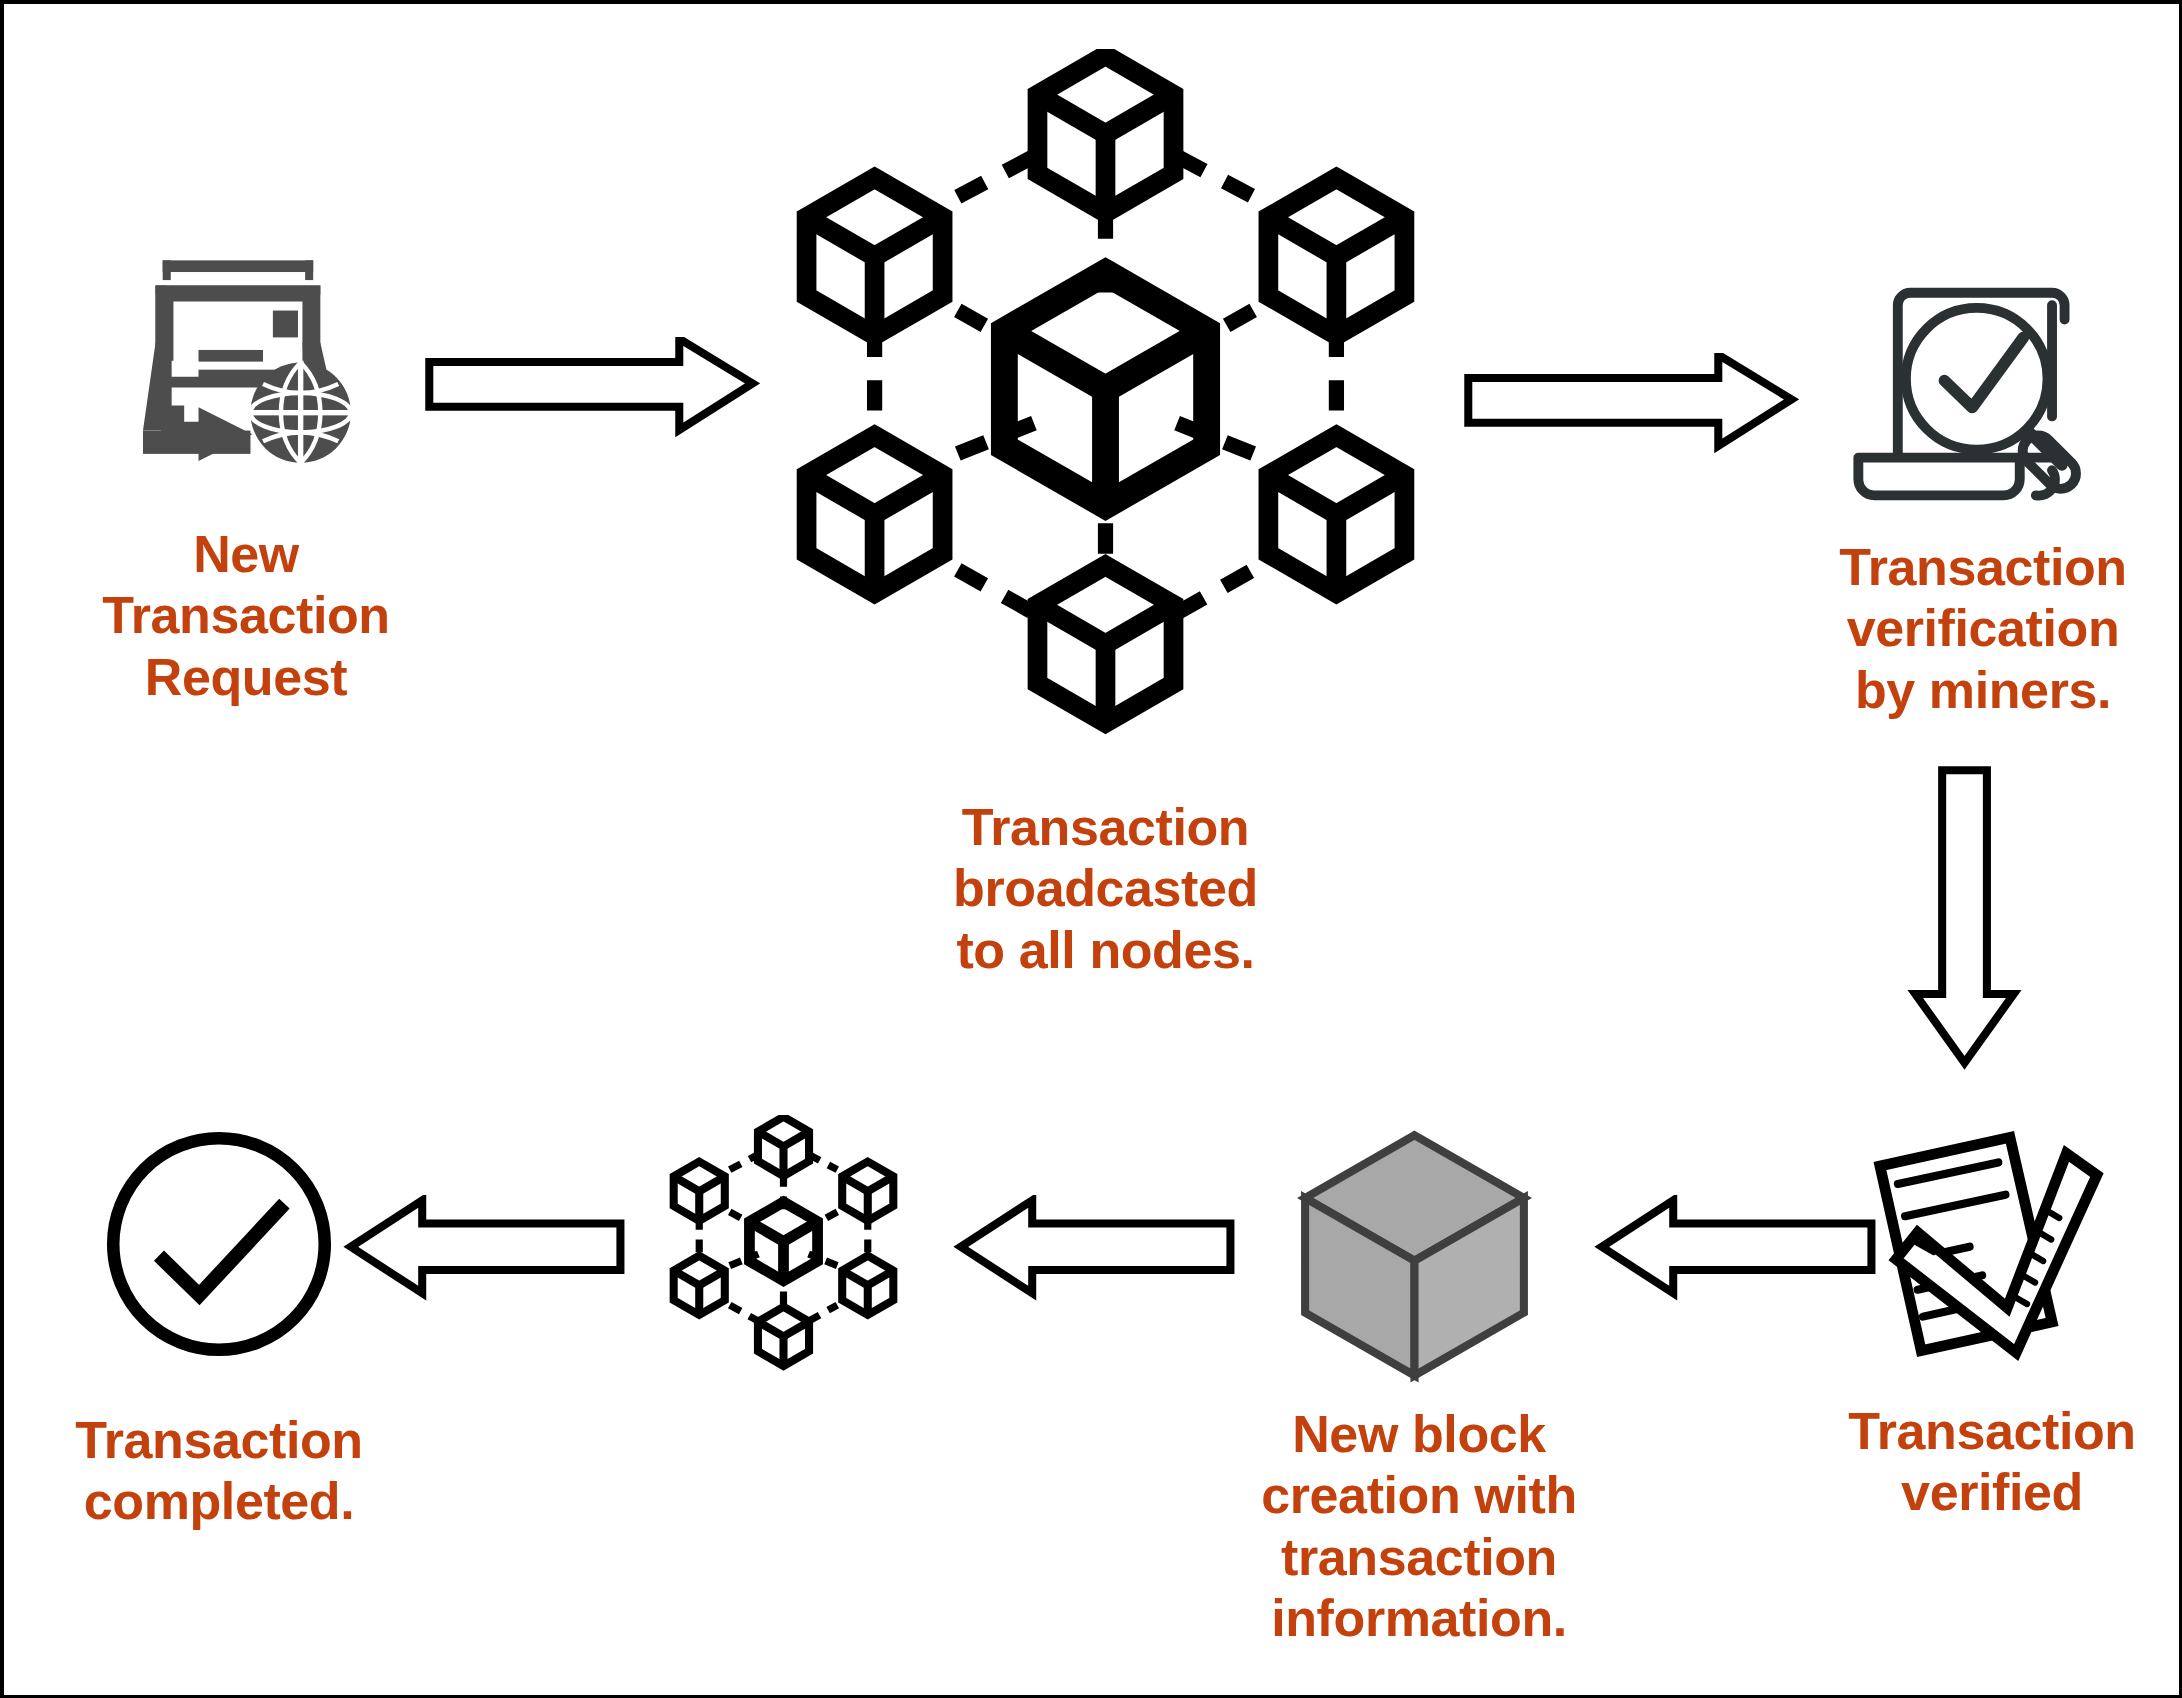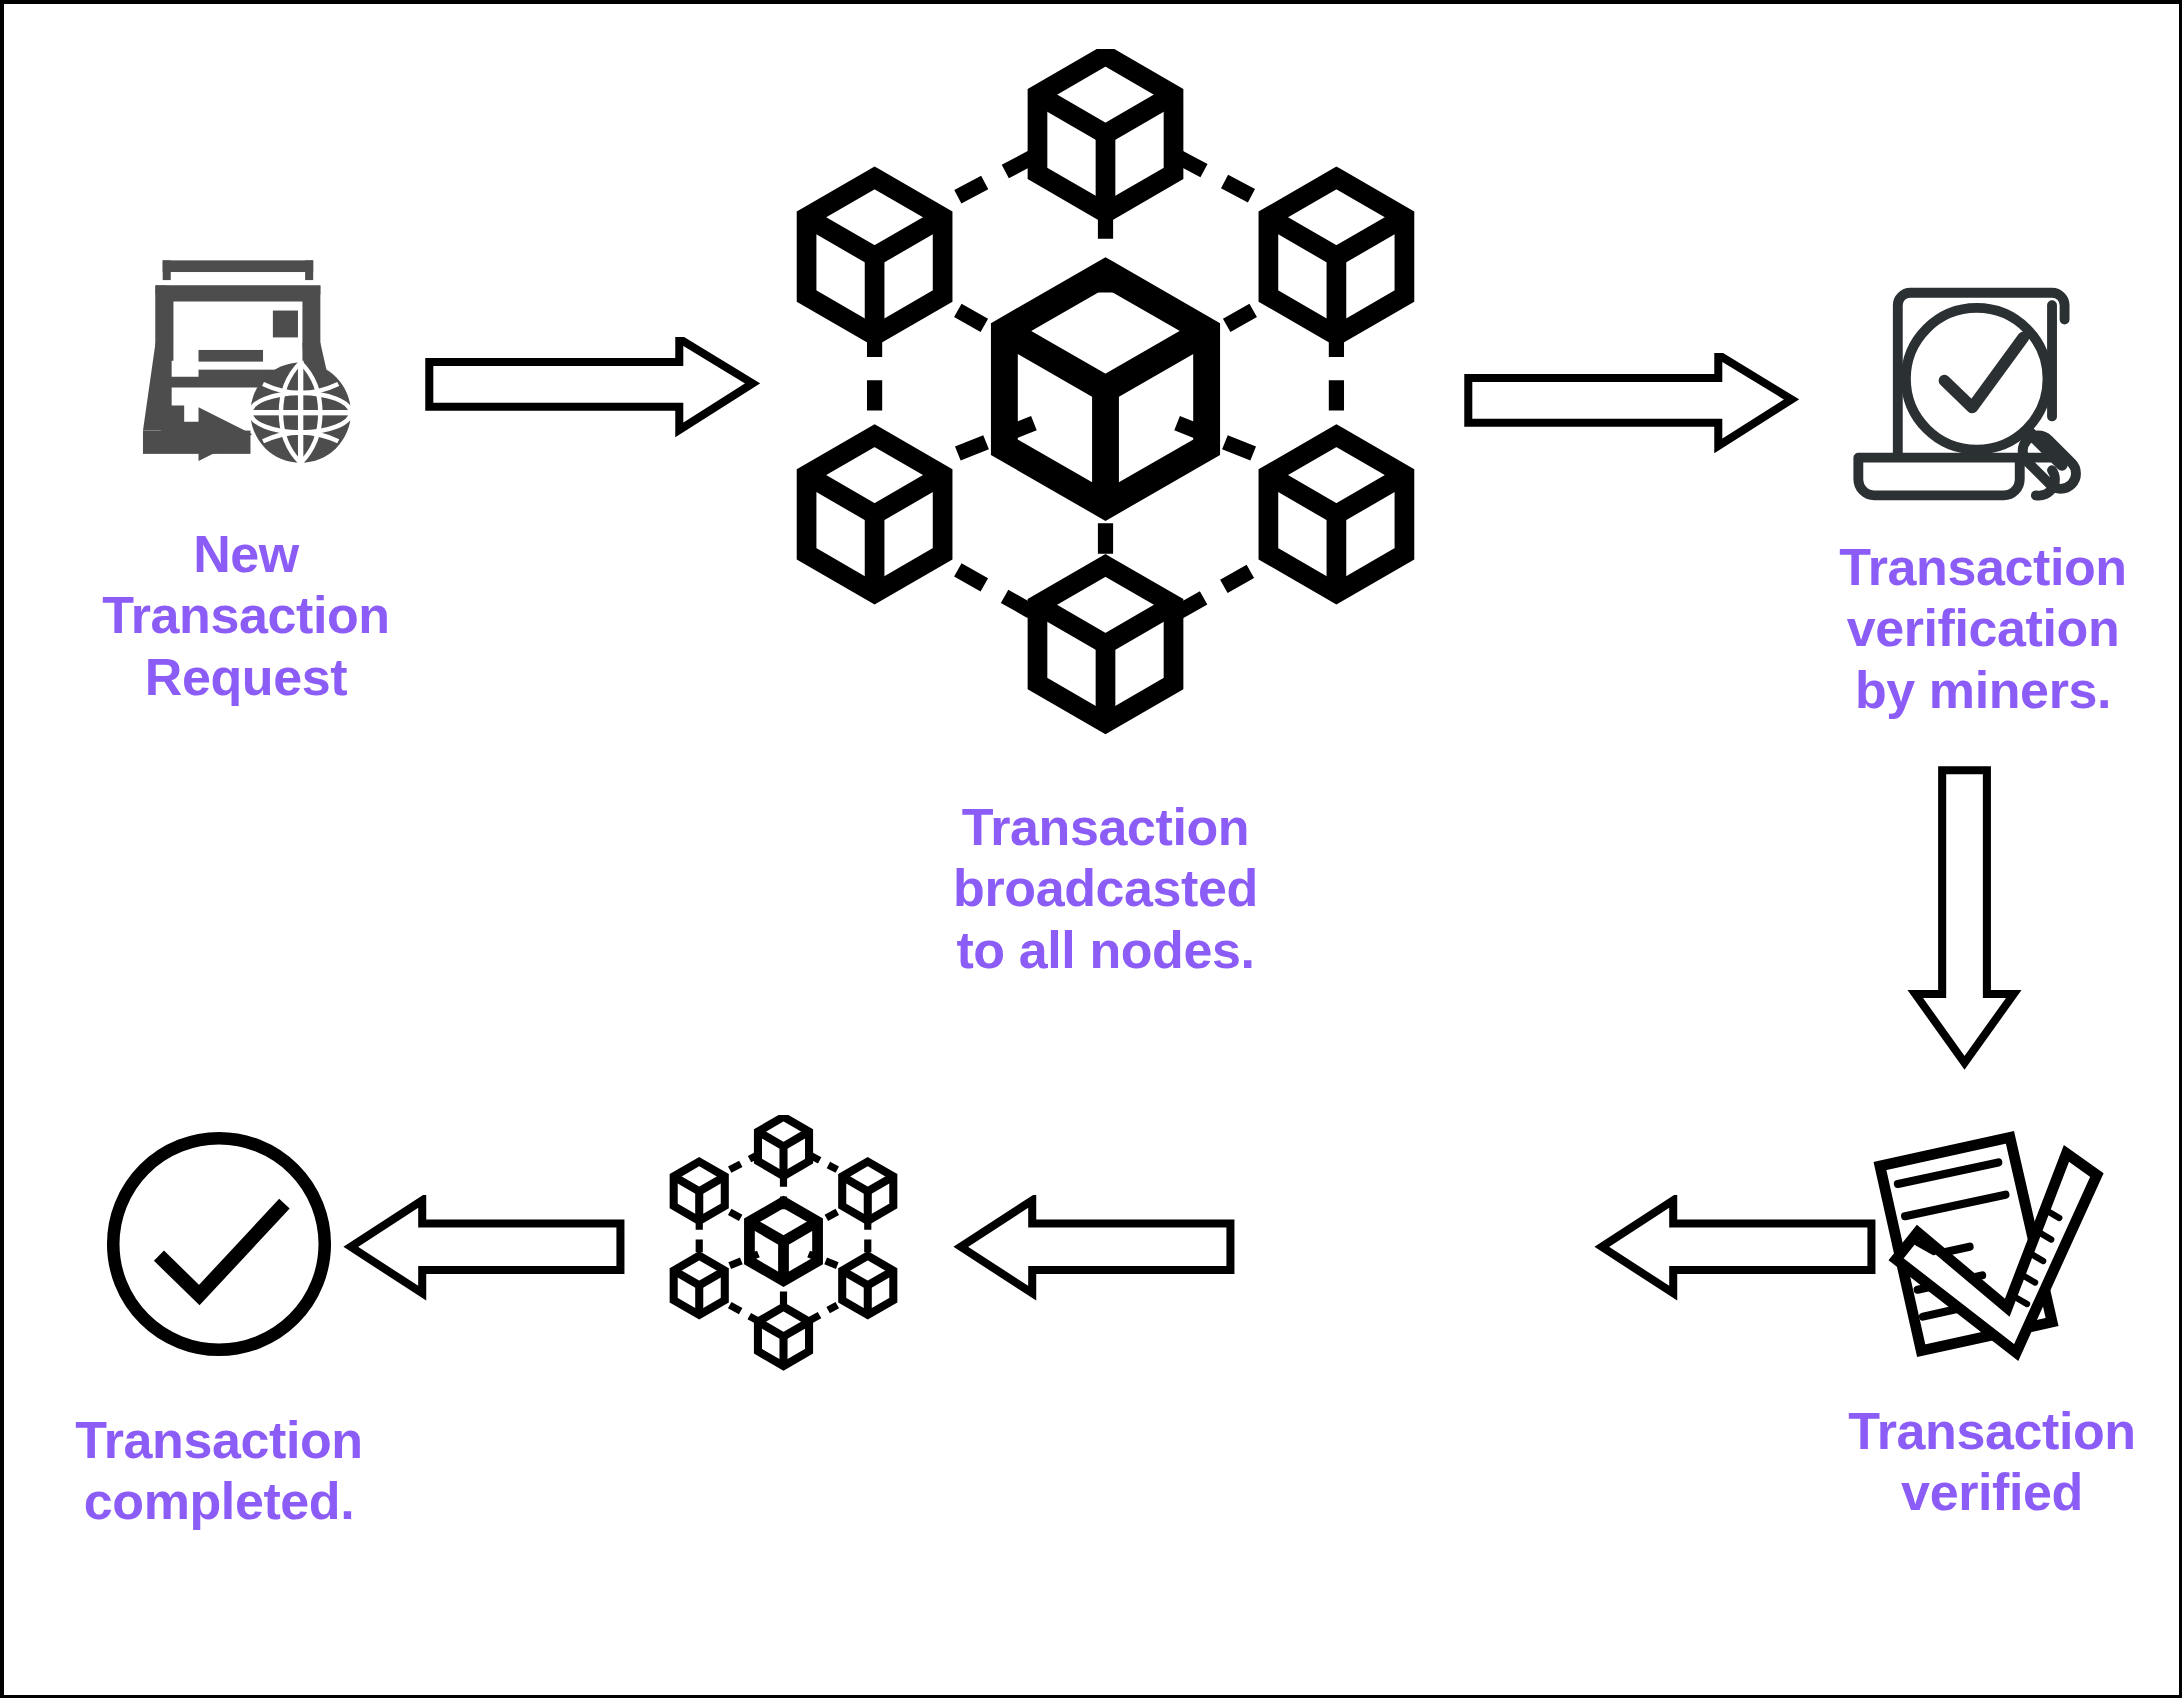--- a/index.html
+++ b/index.html
@@ -20,21 +20,21 @@
     overflow: hidden;
   }
   .node {
     position: absolute;
     box-sizing: border-box;
   }
   .label {
     position: absolute;
     text-align: center;
     font-weight: bold;
-    color: #8b5cf6;
+    color: #c2410c;
     line-height: 1.18;
     white-space: pre-line;
     letter-spacing: -0.4px;
   }
   .icon-box {
     position: absolute;
   }
   .icon-box svg { display: block; width: 100%; height: 100%; }
   .arrow { position: absolute; }
   .arrow svg { display: block; width: 100%; height: 100%; }
@@ -256,20 +256,38 @@
     <div class="label" style="left:0px; top:278px; width:340px; font-size:52px;">Transaction
 verified</div>
   </div>
 
   <div class="arrow" style="left:1590px; top:1191px; width:287px; height:125px;">
     <svg viewBox="0 0 320 140" xmlns="http://www.w3.org/2000/svg">
       <path d="M310 32 H88 V6 L8 58 L88 110 V84 H310 Z" fill="#ffffff" stroke="#000000" stroke-width="9" stroke-linejoin="miter"></path>
     </svg>
   </div>
 
+  <div class="node" style="left:1227px; top:1115px; width:376px; height:555px;">
+
+    <div class="icon-box" style="left:49px; top:0px; width:269px; height:269px;">
+      <svg viewBox="0 0 300 300" xmlns="http://www.w3.org/2000/svg">
+
+        <path d="M150 18 L272 88 L150 158 L28 88 Z" fill="#a8a8a8" stroke="#3f3f3f" stroke-width="9" stroke-linejoin="miter"></path>
+
+        <path d="M28 88 L150 158 L150 286 L28 216 Z" fill="#a8a8a8" stroke="#3f3f3f" stroke-width="9" stroke-linejoin="miter"></path>
+
+        <path d="M272 88 L272 216 L150 286 L150 158 Z" fill="#b0b0b0" stroke="#3f3f3f" stroke-width="9" stroke-linejoin="miter"></path>
+      </svg>
+    </div>
+
+    <div class="label" style="left:0px; top:285px; width:376px; font-size:52px;">New block
+creation with
+transaction
+information.</div>
+  </div>
 
   <div class="arrow" style="left:949px; top:1191px; width:287px; height:125px;">
     <svg viewBox="0 0 320 140" xmlns="http://www.w3.org/2000/svg">
       <path d="M310 32 H88 V6 L8 58 L88 110 V84 H310 Z" fill="#ffffff" stroke="#000000" stroke-width="9" stroke-linejoin="miter"></path>
     </svg>
   </div>
 
   <div class="node" style="left:573px; top:1111px; width:412px; height:573px;">
 
     <div class="icon-box" style="left:81px; top:0px; width:251px; height:260px;">

